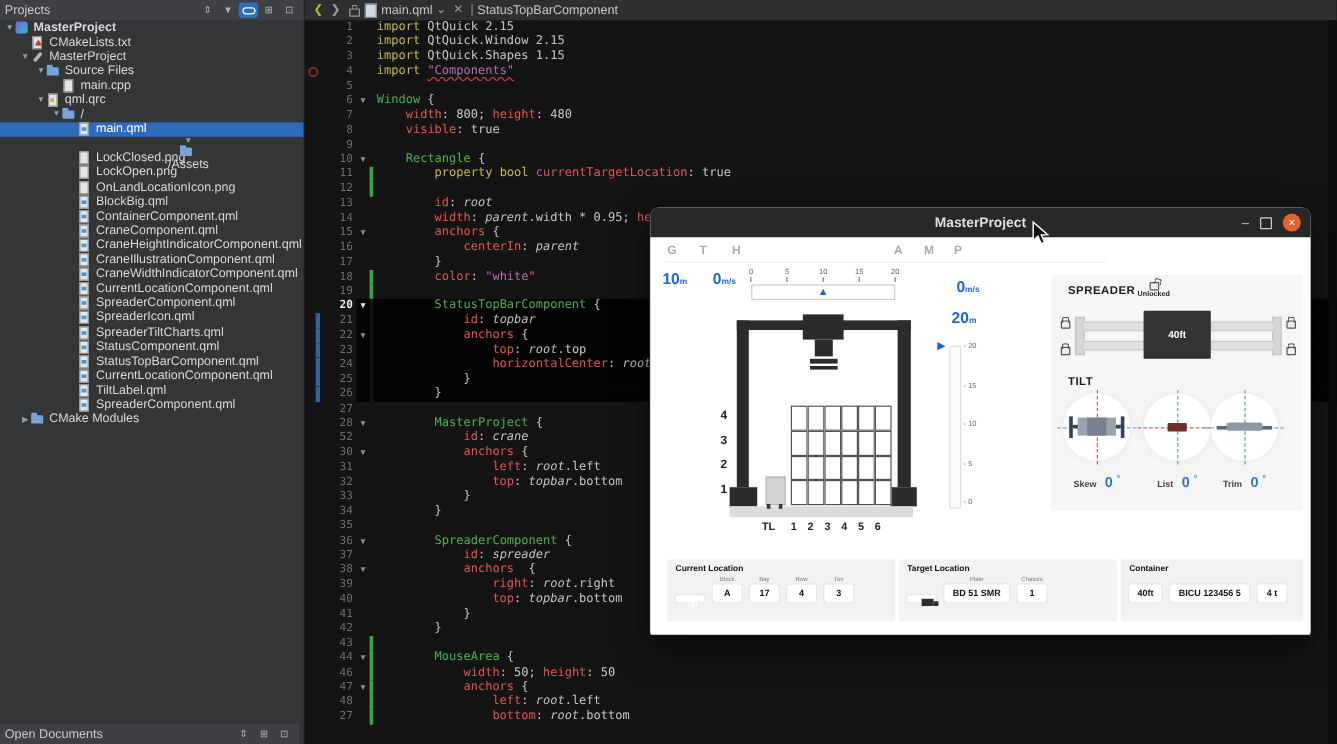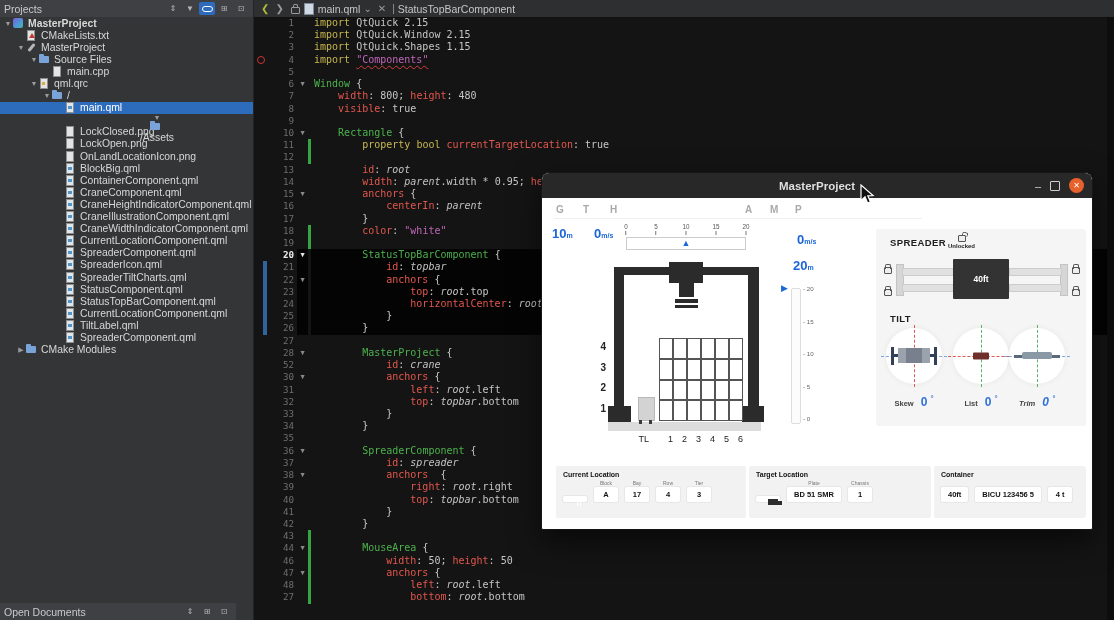--- a/index.html
+++ b/index.html
@@ -79,21 +79,21 @@
   .rtick .tl{display:block;width:1px;height:4px;background:#777;margin:1px auto 0}
   #rtrough{position:absolute;left:0;right:0;top:14px;height:11px;border:1px solid #ccc;background:#fff}
   #rmarker{position:absolute;left:50%;top:15px;transform:translateX(-50%);color:#1b66d9;font-size:9px}
 
   
   .cr{position:absolute;background:#2b2b2b}
   #ground{position:absolute;left:66px;top:224px;width:153px;height:9px;background:#dcdcdc}
   #cgrid{position:absolute;left:117px;top:140px;width:84px;height:83px;display:grid;grid-template-columns:repeat(6,1fr);grid-template-rows:repeat(4,1fr)}
   #cgrid div{border:0.5px solid #555;background:#fff}
   .rowlab{position:absolute;left:50px;width:14px;text-align:right;font-size:10px;font-weight:600;color:#222}
-  .collab{position:absolute;top:236px;width:14px;text-align:right;font-size:9px;font-weight:400;color:#222}
+  .collab{position:absolute;top:236px;width:14px;text-align:left;font-size:9px;font-weight:700;color:#222}
   #truck{position:absolute;left:96px;top:199px;width:15px;height:22px;background:#d3d3d3;border:1px solid #b8b8b8}
   .wheel{position:absolute;top:222px;width:3px;height:4px;background:#3a3a3a}
   
   #vscale{position:absolute;left:249px;top:87px;width:30px;height:140px}
   #vtrough{position:absolute;left:0;top:3px;width:8px;height:134px;border:1px solid #ddd;background:#fcfcfc;border-radius:2px}
   #vmarker{position:absolute;left:-10px;top:-2px;color:#1b66d9;font-size:9px}
   .vtick{position:absolute;left:12px;font-size:6.2px;color:#666;white-space:nowrap}
 
   
   #sppanel{position:absolute;left:334px;top:31px;width:210px;height:197px;background:#f5f5f6;border-radius:3px}
@@ -286,21 +286,21 @@
         <span class="arr"></span>
         <span class="ti qml"></span>
         <span>SpreaderComponent.qml</span>
       </div>
       <div class="trow" style="padding-left: 16px;">
         <span class="arr">▶</span>
         <span class="ti folder"></span>
         <span>CMake Modules</span>
       </div>
     </div>
-  <div class="panel-head" style="position:absolute;left:0;right:17px;bottom:0">
+  <div class="panel-head" style="position:absolute;left:0;right:4px;bottom:0">
     <span>Open Documents</span>
     <span class="sp"></span>
     <span class="phi">⇕</span>
     <span class="phi">⊞</span>
     <span class="phi">⊡</span>
   </div>
 </div>
 
 <div id="editor">
   <div id="tabbar">
@@ -831,21 +831,21 @@
         </div>
       <div id="tiltlabelrow" style="position: absolute; left: 0px; top: 0px; width: 210px; height: 197px; pointer-events: none;">
           <div class="tiltlabels" style="left: 5px;">
             <span class="tl-name">Skew</span>
             <span class="tl-val">0 <span class="tl-deg">°</span></span>
           </div>
           <div class="tiltlabels" style="left: 72px;">
             <span class="tl-name">List</span>
             <span class="tl-val">0 <span class="tl-deg">°</span></span>
           </div>
-          <div class="tiltlabels" style="left: 128px; font-style: italic;">
+          <div class="tiltlabels" style="left: 128px;">
             <span class="tl-name">Trim</span>
             <span class="tl-val">0 <span class="tl-deg">°</span></span>
           </div>
         </div>
     </div>
 
     <div class="binfo" style="left:14px;width:190px" id="panel-current">
       <div class="btitle">Current Location</div>
       <div class="brow" id="currow">
         <div class="bcell">

